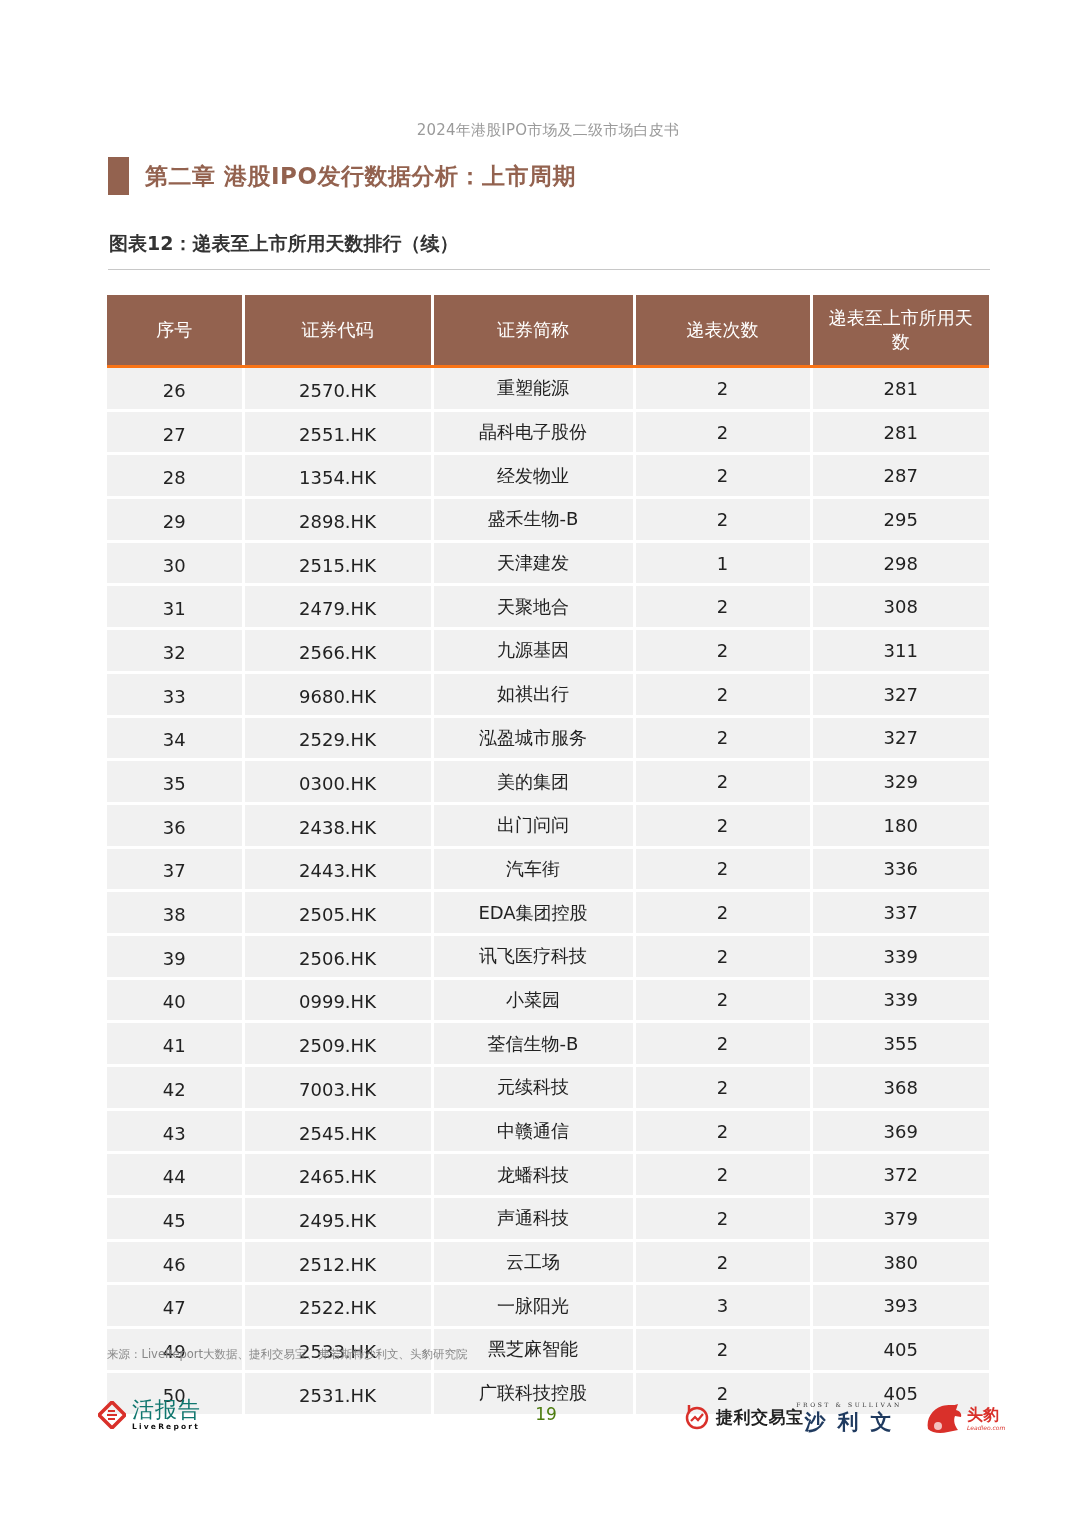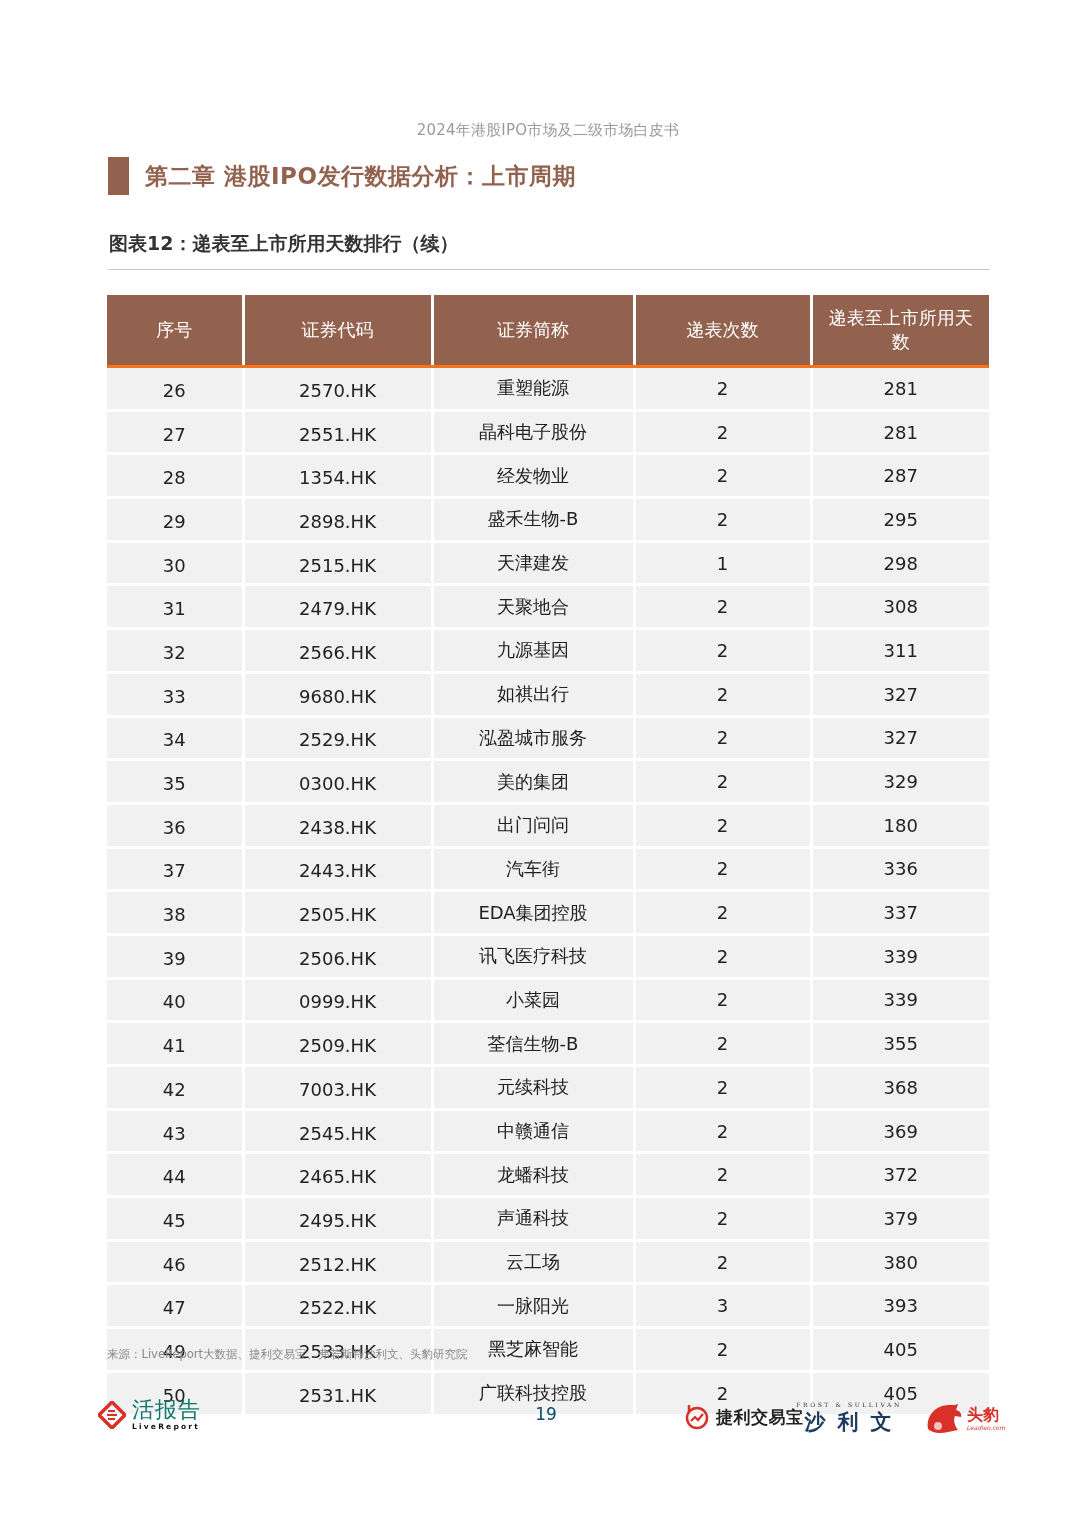--- a/index.html
+++ b/index.html
@@ -15,21 +15,21 @@
   table.data th:last-child { border-right: none; font-family: Liberation Serif, serif; }
   table.data td { background: #f1f1f1; color: #222222; font-size: 18px; height: 36.7px; padding: 0; text-align: center; border-right: 3px solid #ffffff; border-bottom: 3px solid #ffffff; }
   table.data td:last-child { border-right: none; }
   table.data td.num { padding-top: 4px; }
   .source { position: absolute; top: 1347px; left: 107px; font-size: 11.5px; color: #888888; }
   .footer-left { position: absolute; top: 1398px; left: 98px; display: flex; align-items: center; }
   .lr-mark { width: 28px; height: 28px; position: relative; }
   .lr-text { margin-left: 6px; display: flex; flex-direction: column; }
   .lr-cn { font-size: 22px; font-weight: normal; color: #0f766e; line-height: 24px; letter-spacing: 1px; }
   .lr-en { font-size: 7.5px; color: #111; letter-spacing: 2.2px; line-height: 9px; font-weight: bold; }
-  .page-num { position: absolute; top: 1404px; left: 0; width: 1092px; text-align: center; font-size: 17px; color: #0c4a6e; padding-left: 0; }
+  .page-num { position: absolute; top: 1404px; left: 0; width: 1092px; text-align: center; font-size: 17px; color: #4d7c0f; padding-left: 0; }
   .jl { position: absolute; top: 1404px; left: 684px; display: flex; align-items: center; }
   .jl-text { margin-left: 6px; font-size: 17px; font-weight: bold; color: #222; letter-spacing: 0.5px; }
   .fs { position: absolute; top: 1401px; left: 793px; width: 112px; text-align: center; }
   .fs-en { font-family: "DejaVu Serif", serif; font-size: 6px; letter-spacing: 2.6px; color: #333; line-height: 8px; white-space: nowrap; }
   .fs-cn { font-size: 21px; font-weight: bold; color: #1f3a5f; letter-spacing: 12px; line-height: 26px; padding-left: 10px; }
   .tb { position: absolute; top: 1401px; left: 924px; display: flex; align-items: center; }
   .tb-text { display: flex; flex-direction: column; margin-left: 3px; }
   .tb-cn { font-size: 16px; font-weight: bold; color: #d9302a; line-height: 19px; }
   .tb-en { font-size: 6px; color: #d9302a; font-style: italic; line-height: 8px; }
 </style>

